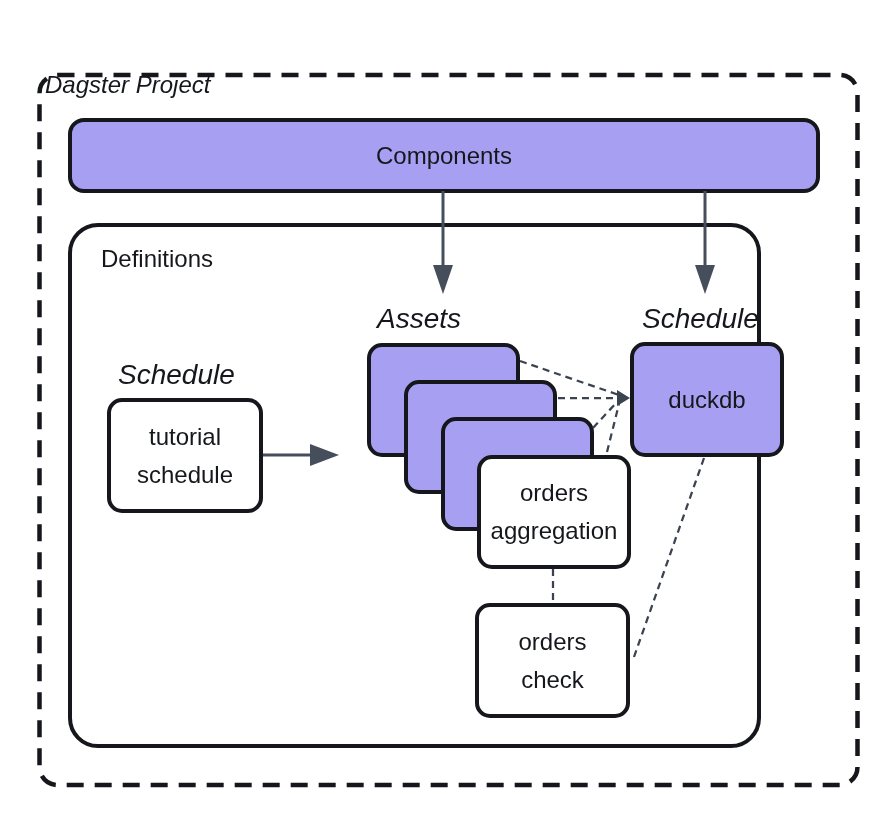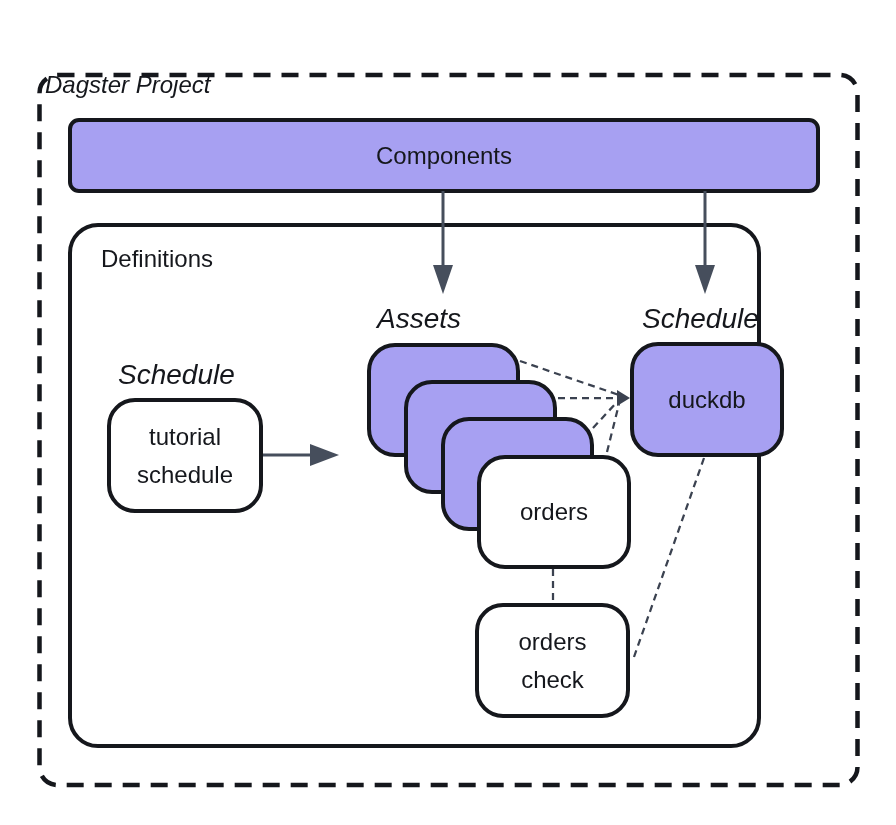--- a/index.html
+++ b/index.html
@@ -16,41 +16,41 @@
     color:var(--ink);
     overflow:hidden;
     background:#ffffff;
   }
   .diagram-title{
     position:absolute;left:45px;top:28px;
     font-size:24px;font-style:italic;line-height:30px;margin-top:42px;
   }
   .bar{
     position:absolute;left:68px;top:118px;width:752px;height:75px;
-    box-sizing:border-box;border:4px solid var(--ink);border-radius:11px;
+    box-sizing:border-box;border:4px solid var(--ink);border-radius:16px;
     background:var(--purple);
     display:flex;align-items:center;justify-content:center;
     font-size:24px;
     z-index:2;
   }
   .panel{
     position:absolute;left:68px;top:223px;width:693px;height:525px;
     box-sizing:border-box;border:4px solid var(--ink);border-radius:30px;
     background:#ffffff;z-index:1;
   }
   .panel-label{
     position:absolute;left:29px;top:17px;font-size:24px;line-height:30px;
   }
   .glabel{
     position:absolute;font-size:28px;font-style:italic;line-height:35px;
     z-index:2;
   }
   .node{
     position:absolute;box-sizing:border-box;
-    border:4px solid var(--ink);border-radius:28px;
+    border:4px solid var(--ink);border-radius:15px;
     display:flex;flex-direction:column;align-items:center;justify-content:center;
     font-size:24px;line-height:38px;text-align:center;
     z-index:2;
   }
   .node.purple{background:var(--purple);}
   .node.white{background:#ffffff;text-align:center;}
   #tutorial-schedule{left:107px;top:398px;width:156px;height:115px;}
   #asset-box-1{left:367px;top:343px;width:153px;height:114px;}
   #asset-box-2{left:404px;top:380px;width:153px;height:114px;}
   #asset-box-3{left:441px;top:417px;width:153px;height:114px;}
@@ -94,20 +94,21 @@
     <span>tutorial</span>
     <span>schedule</span>
   </div>
 
   <div class="node purple" id="asset-box-1"></div>
   <div class="node purple" id="asset-box-2"></div>
   <div class="node purple" id="asset-box-3"></div>
 
   <div class="node white" id="orders-aggregation">
     <span>orders</span>
+    <span>aggregation</span>
   </div>
 
   <div class="node purple" id="duckdb-box">
     <span>duckdb</span>
   </div>
 
   <div class="node white" id="orders-check">
     <span>orders</span>
     <span>check</span>
   </div>

